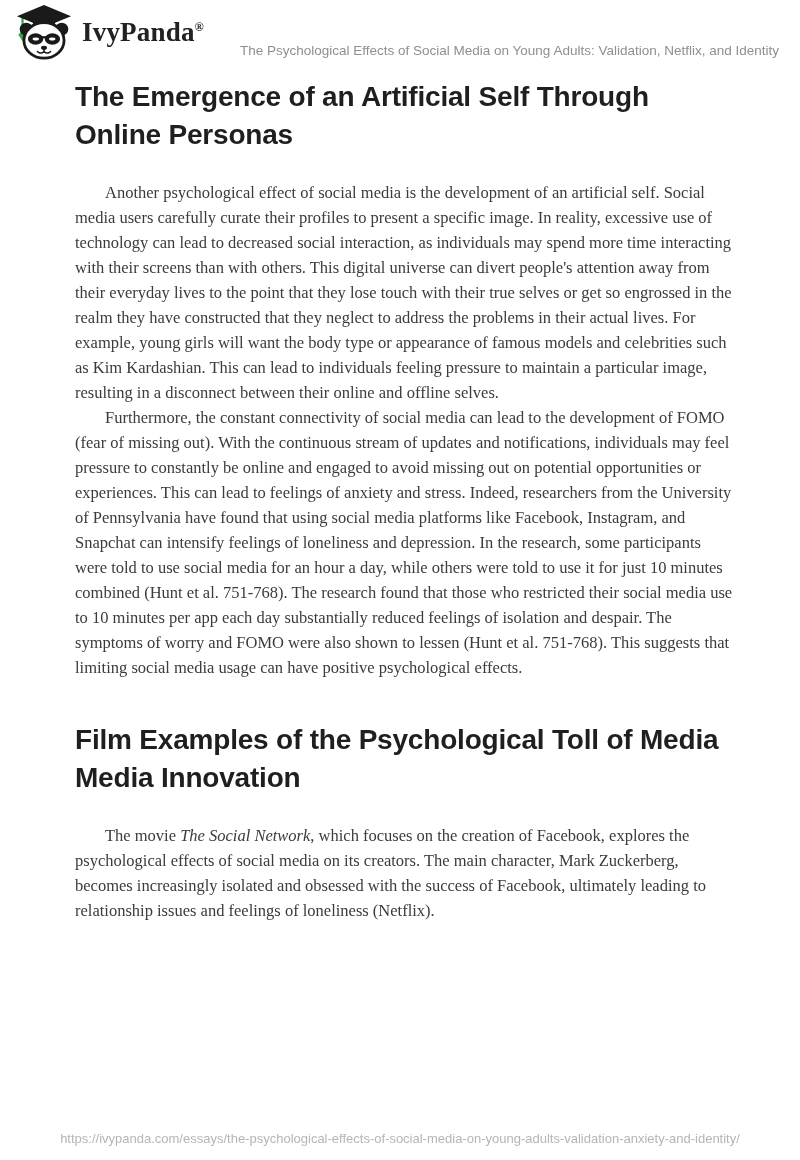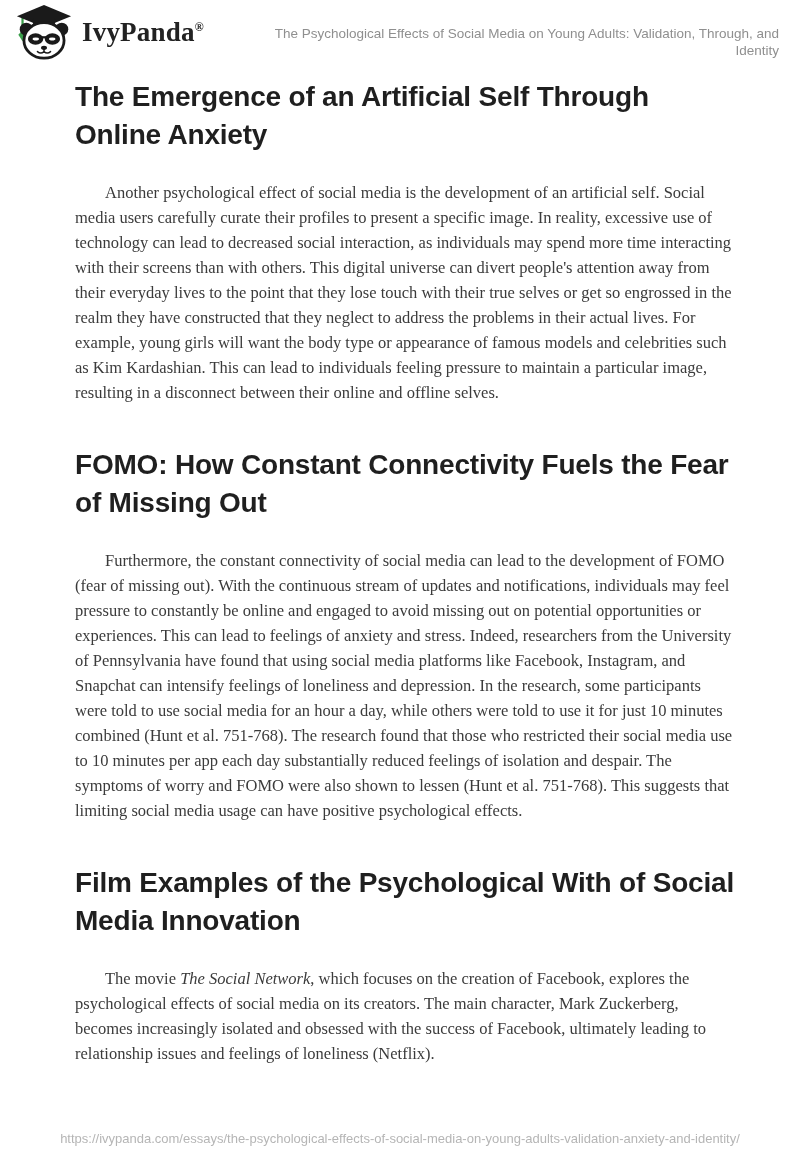--- a/index.html
+++ b/index.html
@@ -109,31 +109,30 @@
         <path d="M34 36 q7 -3 14 0" stroke="#1a1a1a" stroke-width="1.6" fill="none"></path>
         <ellipse cx="23.2" cy="37.5" rx="3.4" ry="1.6" fill="#ffffff"></ellipse>
         <ellipse cx="40.8" cy="37.5" rx="3.4" ry="1.6" fill="#ffffff"></ellipse>
 
         <ellipse cx="32" cy="47" rx="3.2" ry="2.2" fill="#1a1a1a"></ellipse>
         <path d="M32 49 L32 51 M32 51 q-3.5 3 -7 0 M32 51 q3.5 3 7 0" stroke="#1a1a1a" stroke-width="1.6" fill="none" stroke-linecap="round"></path>
       </svg>
     </span>
     <span class="brand-name"><span>IvyPanda</span><sup>®</sup></span>
   </div>
-  <div class="doc-title">The Psychological Effects of Social Media on Young Adults: Validation, Through, and Identity</div>
+  <div class="doc-title">The Psychological Effects of Social Media on Young Adults: Validation, Netflix, and Identity</div>
 </header>
 
 <main class="content">
 
-  <h2 class="sec-heading">The Emergence of an Artificial Self Through Online Anxiety</h2>
+  <h2 class="sec-heading">The Emergence of an Artificial Self Through Online Personas</h2>
   <p class="sec-paragraph">Another psychological effect of social media is the development of an artificial self. Social media users carefully curate their profiles to present a specific image. In reality, excessive use of technology can lead to decreased social interaction, as individuals may spend more time interacting with their screens than with others. This digital universe can divert people's attention away from their everyday lives to the point that they lose touch with their true selves or get so engrossed in the realm they have constructed that they neglect to address the problems in their actual lives. For example, young girls will want the body type or appearance of famous models and celebrities such as Kim Kardashian. This can lead to individuals feeling pressure to maintain a particular image, resulting in a disconnect between their online and offline selves.</p>
 
-  <h2 class="sec-heading spaced">FOMO: How Constant Connectivity Fuels the Fear of Missing Out</h2>
   <p class="sec-paragraph">Furthermore, the constant connectivity of social media can lead to the development of FOMO (fear of missing out). With the continuous stream of updates and notifications, individuals may feel pressure to constantly be online and engaged to avoid missing out on potential opportunities or experiences. This can lead to feelings of anxiety and stress. Indeed, researchers from the University of Pennsylvania have found that using social media platforms like Facebook, Instagram, and Snapchat can intensify feelings of loneliness and depression. In the research, some participants were told to use social media for an hour a day, while others were told to use it for just 10 minutes combined (Hunt et al. 751-768). The research found that those who restricted their social media use to 10 minutes per app each day substantially reduced feelings of isolation and despair. The symptoms of worry and FOMO were also shown to lessen (Hunt et al. 751-768). This suggests that limiting social media usage can have positive psychological effects.</p>
 
-  <h2 class="sec-heading spaced">Film Examples of the Psychological With of Social Media Innovation</h2>
+  <h2 class="sec-heading spaced">Film Examples of the Psychological Toll of Media Media Innovation</h2>
   <p class="sec-paragraph"><span>The movie </span><span class="italic">The Social Network</span><span>, which focuses on the creation of Facebook, explores the psychological effects of social media on its creators. The main character, Mark Zuckerberg, becomes increasingly isolated and obsessed with the success of Facebook, ultimately leading to relationship issues and feelings of loneliness (Netflix).</span></p>
 
 </main>
 
 <footer class="page-footer">
   <span class="footer-url">https://ivypanda.com/essays/the-psychological-effects-of-social-media-on-young-adults-validation-anxiety-and-identity/</span>
 </footer>
 
 </body></html>

